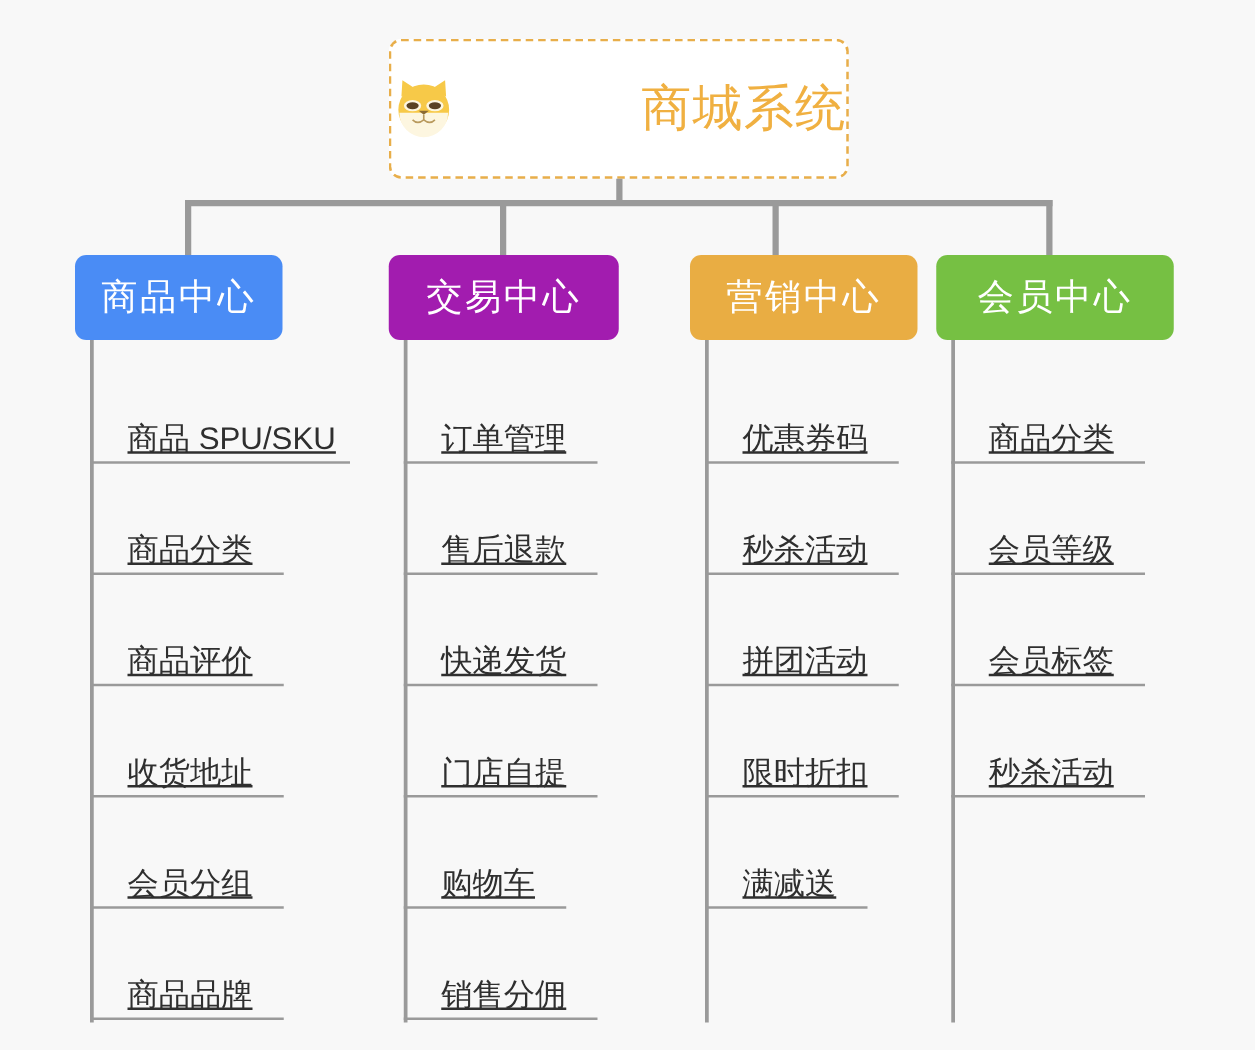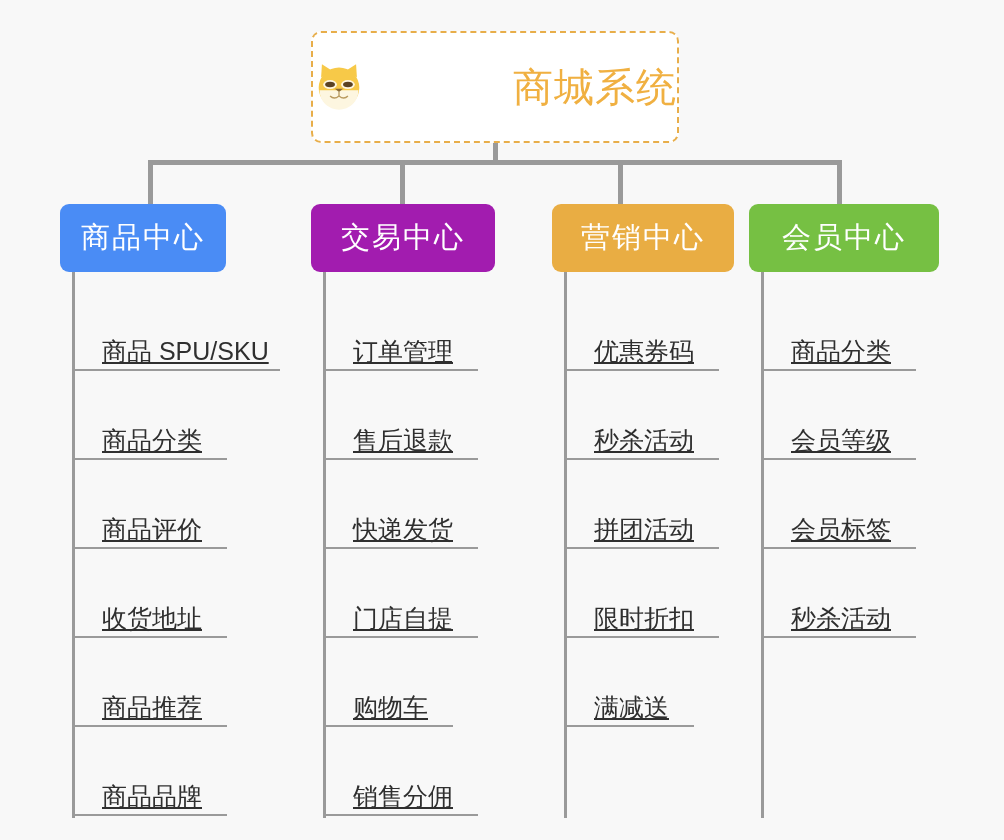--- a/index.html
+++ b/index.html
@@ -164,21 +164,21 @@
       <div class="leaf">
         <div class="leaf-underline" style="width:155px;"></div>
         <span class="leaf-label">商品评价</span>
       </div>
       <div class="leaf">
         <div class="leaf-underline" style="width:155px;"></div>
         <span class="leaf-label">收货地址</span>
       </div>
       <div class="leaf">
         <div class="leaf-underline" style="width:155px;"></div>
-        <span class="leaf-label">商品推荐</span>
+        <span class="leaf-label">会员分组</span>
       </div>
       <div class="leaf">
         <div class="leaf-underline" style="width:155px;"></div>
         <span class="leaf-label">商品品牌</span>
       </div>
     </div>
   </div>
 
   <div class="column" style="left:311px; width:215px;">
     <div class="cat-header" style="background:#a21caf; width:184px;">

